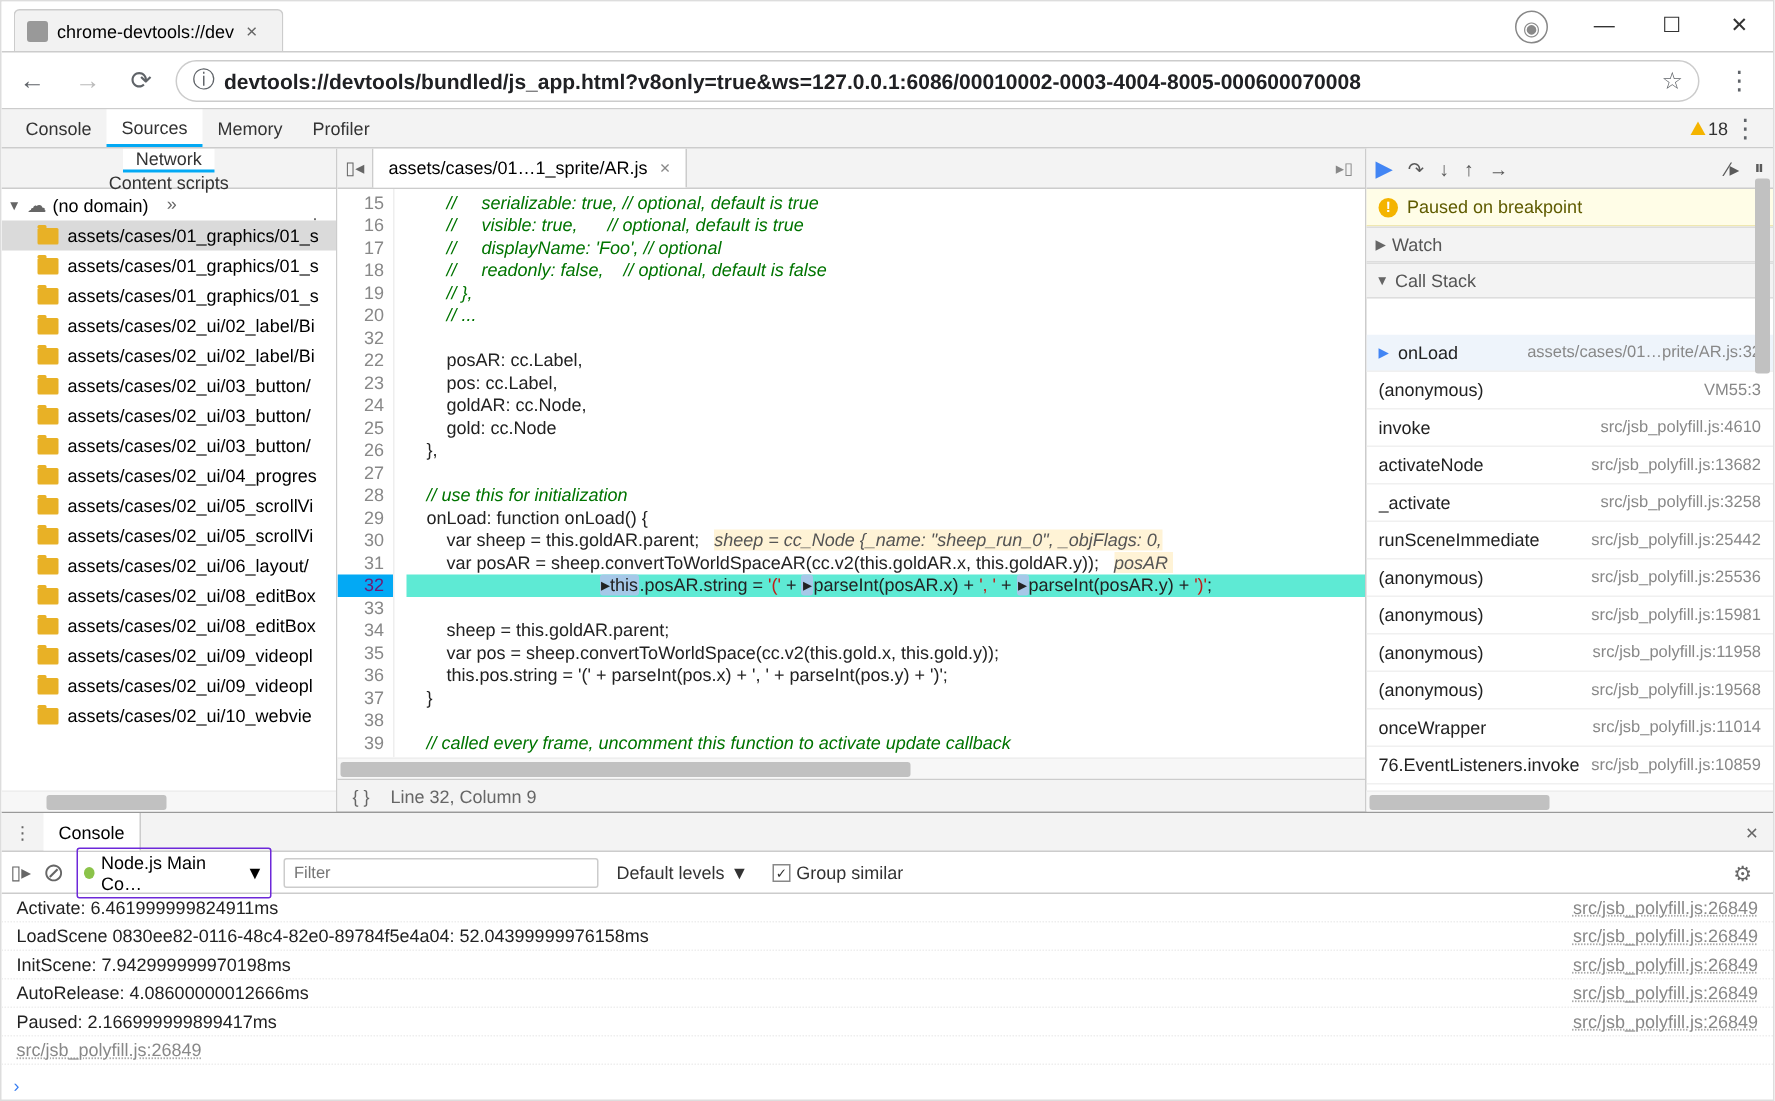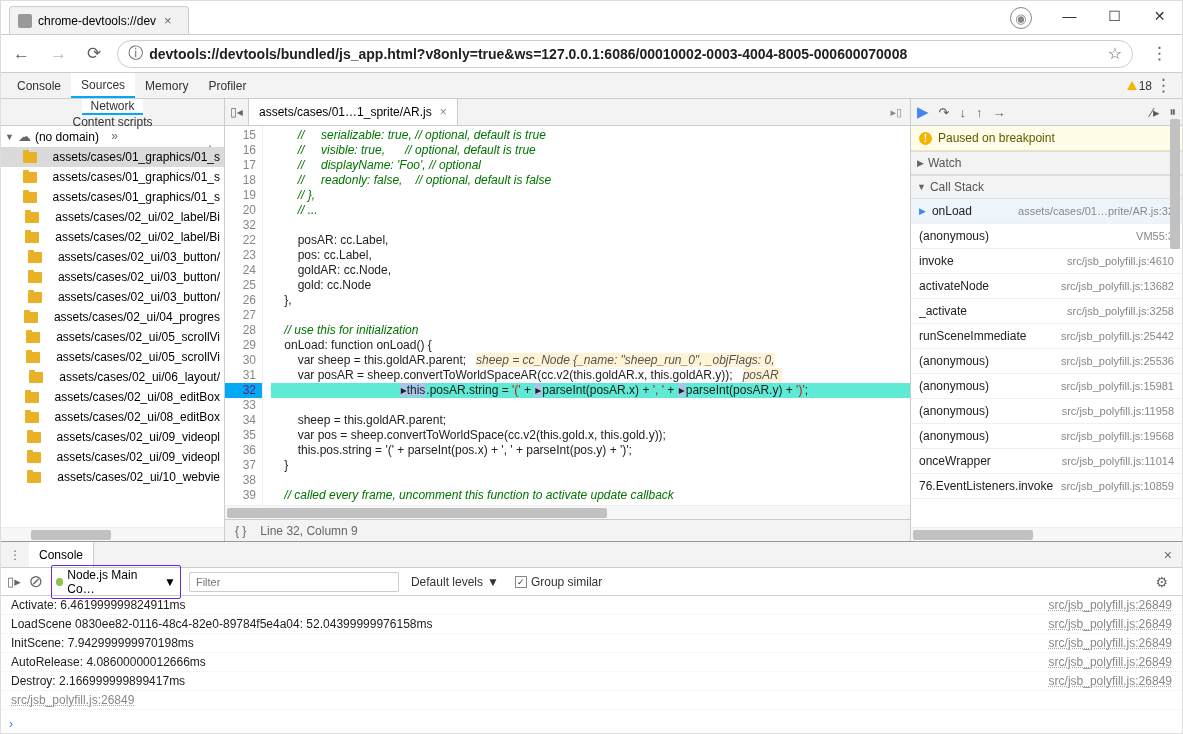--- a/index.html
+++ b/index.html
@@ -35,21 +35,21 @@
 
   
   .left-pane { width: 224px; border-right: 1px solid #ccc; display: flex; flex-direction: column; min-height:0; background:#fff;}
   .left-tabs { height: 27px; border-bottom: 1px solid #ccc; display: flex; align-items: center; background:#f3f3f3;flex-direction:column;}
   .mini-tab { padding: 0 8px; height: 100%; display: flex; align-items: center; color:#333;}
   .mini-tab.active { background:#fff; border-bottom: 2px solid #03a9f4; }
   .mini-more { margin-left: 4px; color:#666;}
   .mini-menu { margin-left: auto; padding: 0 8px; color:#666;}
   .file-tree { flex: 1; overflow-y: auto; overflow-x: hidden; font-size: 12px; }
   .tree-domain { padding: 3px 4px; display:flex; align-items:center; gap:4px; }
-  .tree-item { padding: 3px 4px 3px 24px; display:flex; align-items:center; gap:16px; white-space: nowrap; overflow:hidden;justify-content:flex-end;}
+  .tree-item { padding: 3px 4px 3px 24px; display:flex; align-items:center; gap:6px; white-space: nowrap; overflow:hidden;}
   .tree-item.selected { background: #dadada; }
   .folder-icon { width: 14px; height: 11px; background: #e8b126; border-radius: 1px; flex-shrink:0; position:relative;}
   .folder-icon::before { content:''; position:absolute; top:-2px; left:0; width:6px; height:2px; background:#e8b126; border-radius:1px 1px 0 0;}
   .cloud-icon { color:#666; font-size:13px;}
   .tri { font-size:9px; color:#666; }
   .left-scroll-x { height: 14px; border-top: 1px solid #eee; background: #f7f7f7; position:relative;}
   .left-scroll-x .thumb { position:absolute; left: 30px; width: 80px; top:2px; height:10px; background:#c1c1c1; border-radius:2px;}
 
   
   .center-pane { flex: 1; display: flex; flex-direction: column; min-width:0; border-right: 1px solid #ccc;}
@@ -75,21 +75,21 @@
 
   
   .right-pane { width: 271px; display:flex; flex-direction:column; min-height:0; position:relative;}
   .dbg-toolbar { height: 27px; border-bottom:1px solid #ccc; display:flex; align-items:center; padding: 0 6px; gap: 10px; background:#f3f3f3;}
   .dbg-btn { color:#5a5a5a; font-size:13px;}
   .dbg-btn.blue { color:#4285f4; font-size:15px;}
   .dbg-sep { flex:1; }
   .pause-banner { background: #fffde7; border-bottom: 1px solid #f0e8b0; padding: 5px 8px; display:flex; align-items:center; gap:6px; color:#5f5b00;}
   .info-icon { display:inline-block; width:13px; height:13px; border-radius:50%; background:#f4b400; color:#fff; font-weight:bold; text-align:center; line-height:13px; font-size:10px;}
   .section-hdr { background:#f3f3f3; border-top:1px solid #ddd; border-bottom:1px solid #ddd; padding: 4px 6px; display:flex; align-items:center; gap:4px; color:#555;}
-  .stack { flex:1; overflow:auto;}
+  .stack { flex:1; overflow:auto;margin-top:24px;}
   .stack-row { display:flex; align-items:center; padding: 5px 8px; border-bottom: 1px solid #f0f0f0; gap:4px;}
   .stack-row.current::before { content:'▶'; color:#4285f4; font-size:9px; margin-right:2px;}
   .stack-row.current { background:#eef4fb;}
   .stack-name { flex:1; color:#222; white-space:nowrap; overflow:hidden; text-overflow:ellipsis;}
   .stack-loc { color:#888; font-size:11px; white-space:nowrap;}
   .right-scroll { position:absolute; right:0; top:0; bottom:0; width:14px; background:transparent;}
   .right-scroll .thumb { position:absolute; right:2px; top:20px; width:10px; height:130px; background:#c1c1c1; border-radius:2px;}
   .right-scroll-x { height:14px; border-top:1px solid #eee; background:#f7f7f7; position:relative;}
   .right-scroll-x .thumb { position:absolute; left:2px; width:120px; top:2px; height:10px; background:#c1c1c1; border-radius:2px;}
 
@@ -412,21 +412,21 @@
       </div>
       <div class="con-row">
         <span class="con-msg">InitScene: 7.942999999970198ms</span>
         <span class="con-src">src/jsb_polyfill.js:26849</span>
       </div>
       <div class="con-row">
         <span class="con-msg">AutoRelease: 4.08600000012666ms</span>
         <span class="con-src">src/jsb_polyfill.js:26849</span>
       </div>
       <div class="con-row">
-        <span class="con-msg">Destroy: 2.166999999899417ms</span>
+        <span class="con-msg">Paused: 2.166999999899417ms</span>
         <span class="con-src">src/jsb_polyfill.js:26849</span>
       </div>
       <div class="con-row">
         <span class="con-src">src/jsb_polyfill.js:26849</span>
       </div>
     </div>
   <div class="con-prompt">›</div>
 </div>
 
 </body></html>

